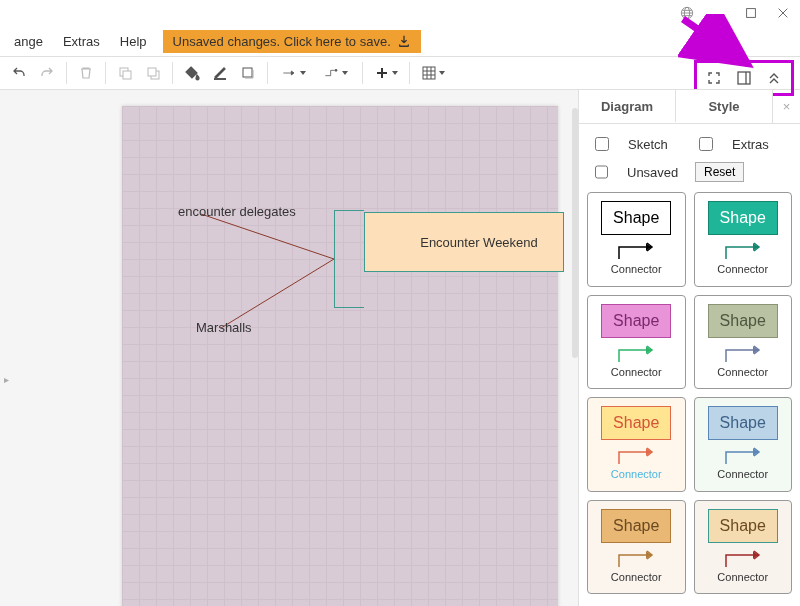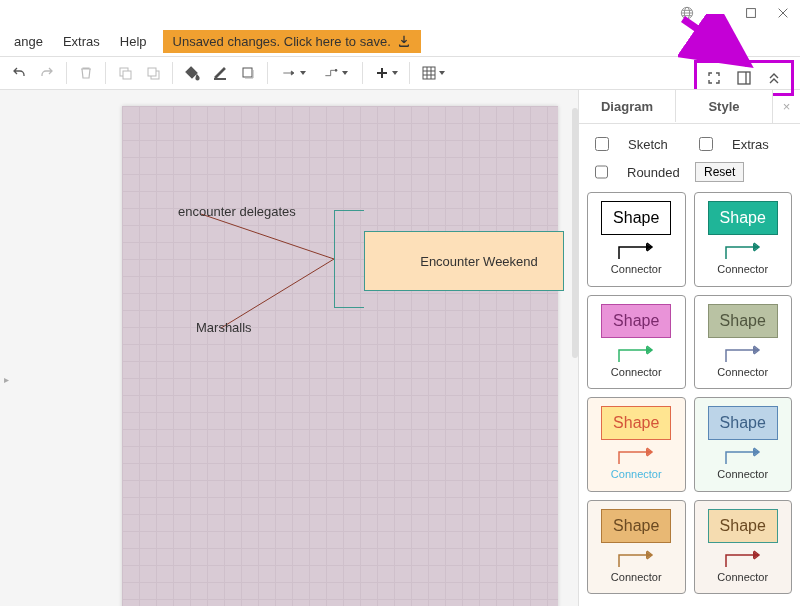--- a/index.html
+++ b/index.html
@@ -201,21 +201,21 @@
 
 <div class="main">
   <div class="canvas-wrap">
     <span class="side-handle">▸</span>
     <div class="canvas">
       <svg class="lines" width="436" height="500">
         <line x1="212" y1="153" x2="79" y2="108" stroke="#8a3a2a" stroke-width="1"></line>
         <line x1="212" y1="153" x2="99" y2="222" stroke="#8a3a2a" stroke-width="1"></line>
       </svg>
       <div class="bracket" style="left:212px; top:104px; width:30px; height:98px;"></div>
-      <div class="node-box" style="left:242px; top:125px; width:200px; height:60px;padding-left:30px;">
+      <div class="node-box" style="left:242px; top:106px; width:200px; height:60px;padding-left:30px;">
         <span>Encounter Weekend</span>
       </div>
       <div class="label" style="left:56px; top:98px;">encounter delegates</div>
       <div class="label" style="left:74px; top:214px;">Marshalls</div>
     </div>
     <div class="page-scroll"></div>
   </div>
 
   <div class="sidebar">
     <div class="tabs">
@@ -227,21 +227,21 @@
       <label>
           <input type="checkbox" style="">
           <span>Sketch</span>
         </label>
       <label>
           <input type="checkbox" style="">
           <span>Extras</span>
         </label>
       <label>
           <input type="checkbox" style="">
-          <span>Rounded</span>
+          <span>Unsaved</span>
         </label>
       <button class="reset-btn">Reset</button>
     </div>
     <div class="presets" id="presets">
         <div class="preset" style="background: rgb(255, 255, 255);">
           <div class="shape-box" style="background: rgb(255, 255, 255); border: 1.5px solid rgb(0, 0, 0); color: rgb(0, 0, 0);">Shape</div>
           <div class="connector-wrap">
             <svg class="connector-svg" viewBox="0 0 46 20">
               <path d="M6 18 V6 H38 M34 2 l5 4 -5 4" fill="none" stroke="#000000" stroke-width="1.5"></path>
               <path d="M38 6 l-5 -4 v8 z" fill="#000000"></path>

